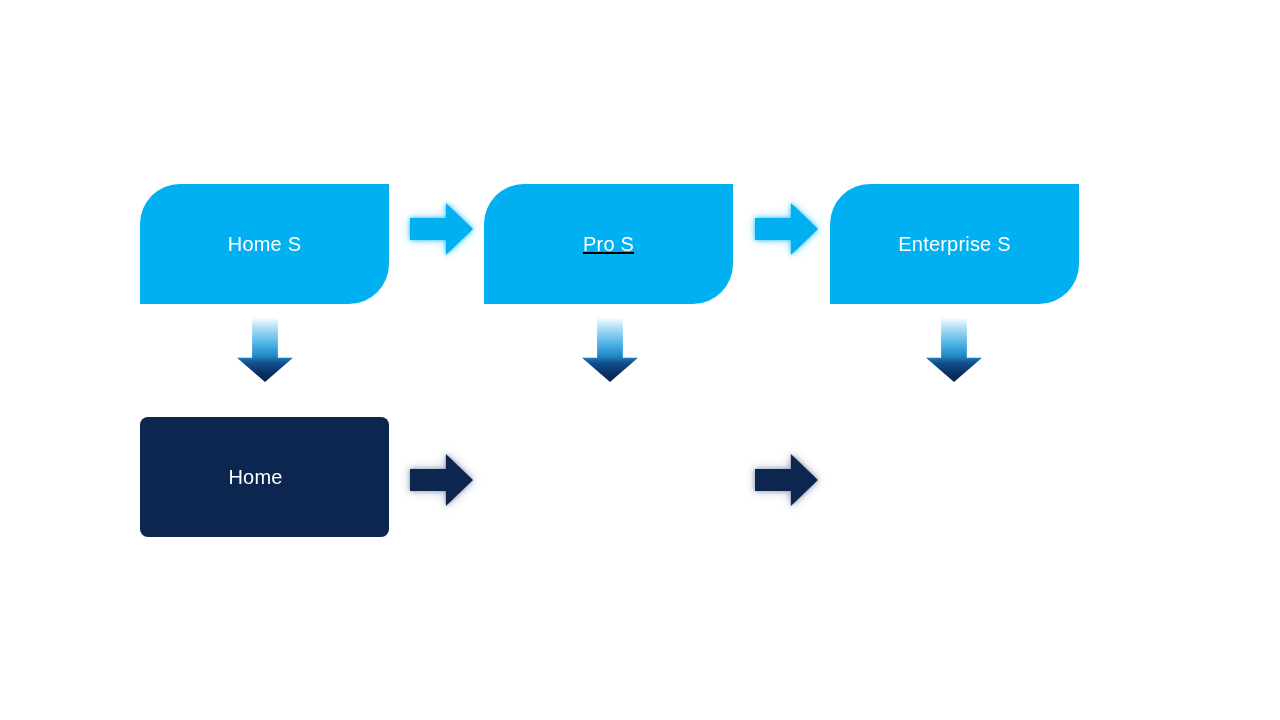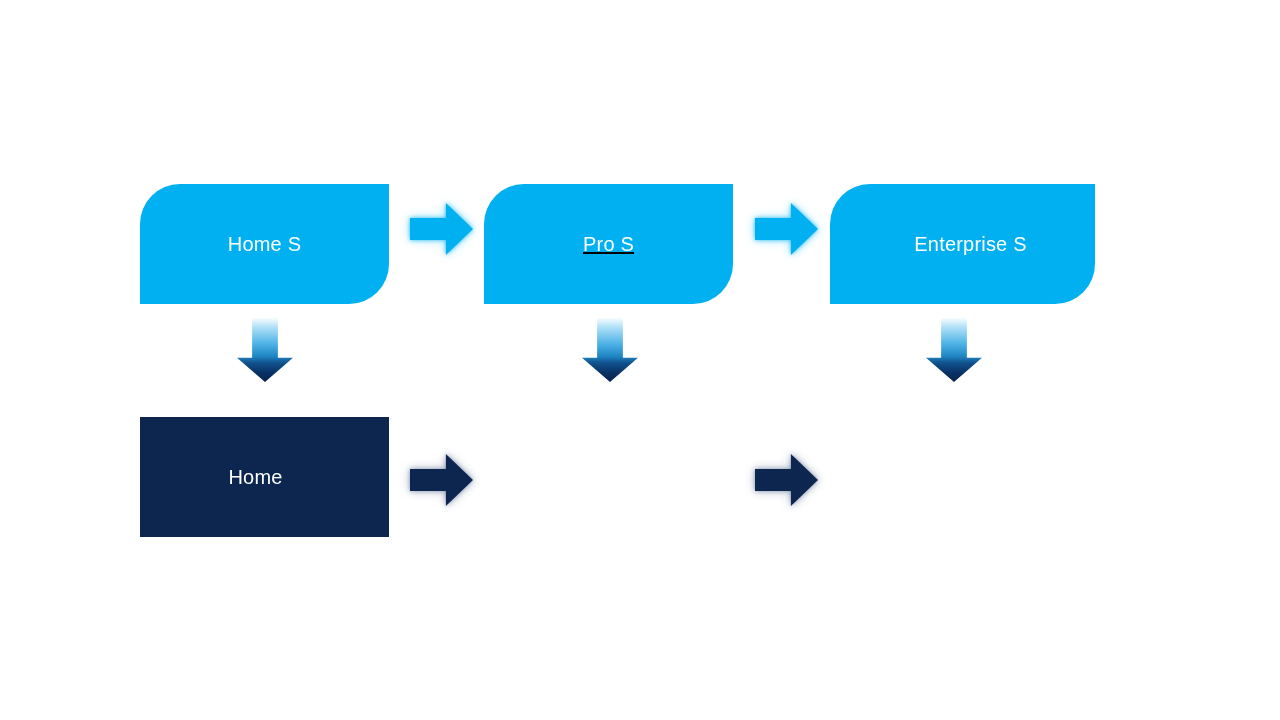--- a/index.html
+++ b/index.html
@@ -25,36 +25,36 @@
   }
   .top-box {
     top: 167px;
     background: var(--top-box, #00B0F0);
     border-radius: 40px 0 40px 0;
     margin-top: 17px;
   }
   .bottom-box {
     top: 417px;
     background: var(--bottom-box, #0D264F);
-    border-radius: 0;
+    border-radius: 8px;
   }
   .label {
     color: var(--label-text, #ffffff);
     font-size: 20px;
     font-weight: 400;
     letter-spacing: 0.2px;
     white-space: nowrap;
   }
   .bottom-box .label {
     position: relative;
     left: -9px;
   }
   .col-1 { left: 140px; }
   .col-2 { left: 484px; text-decoration: underline; }
-  .col-3 { left: 830px; padding-left: 16px; }
+  .col-3 { left: 830px; }
 
   
   .arrow-right {
     position: absolute;
     width: 63px;
     height: 52px;
   }
   .arrow-right .shape {
     width: 100%;
     height: 100%;

